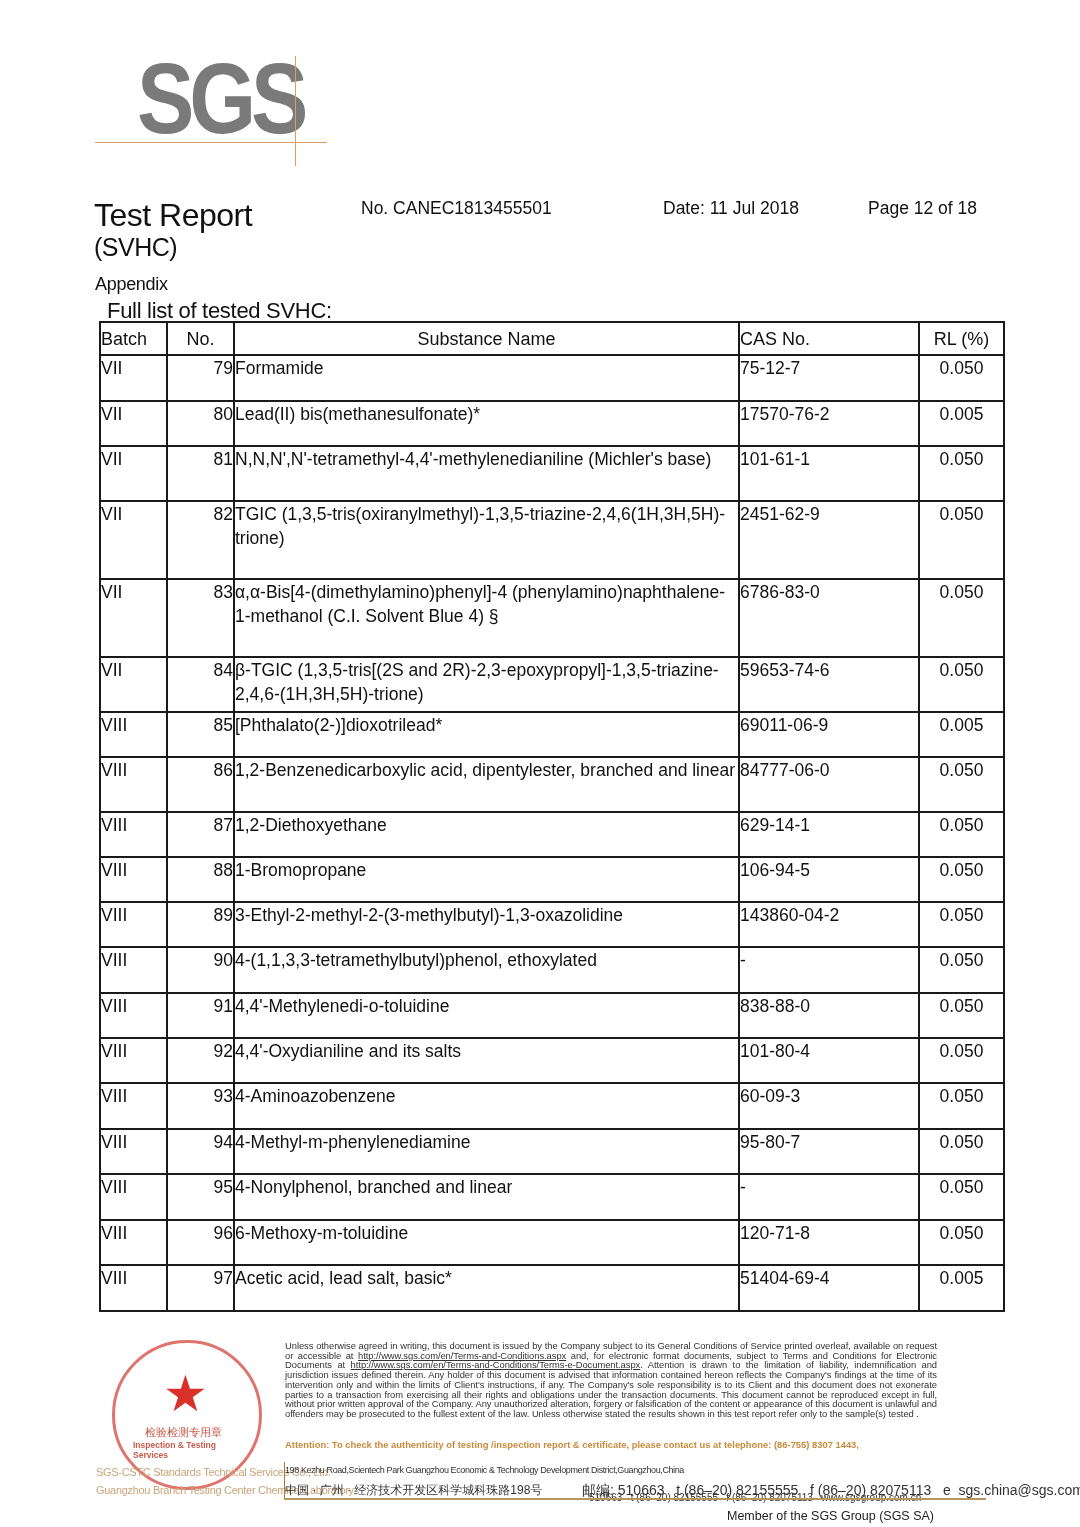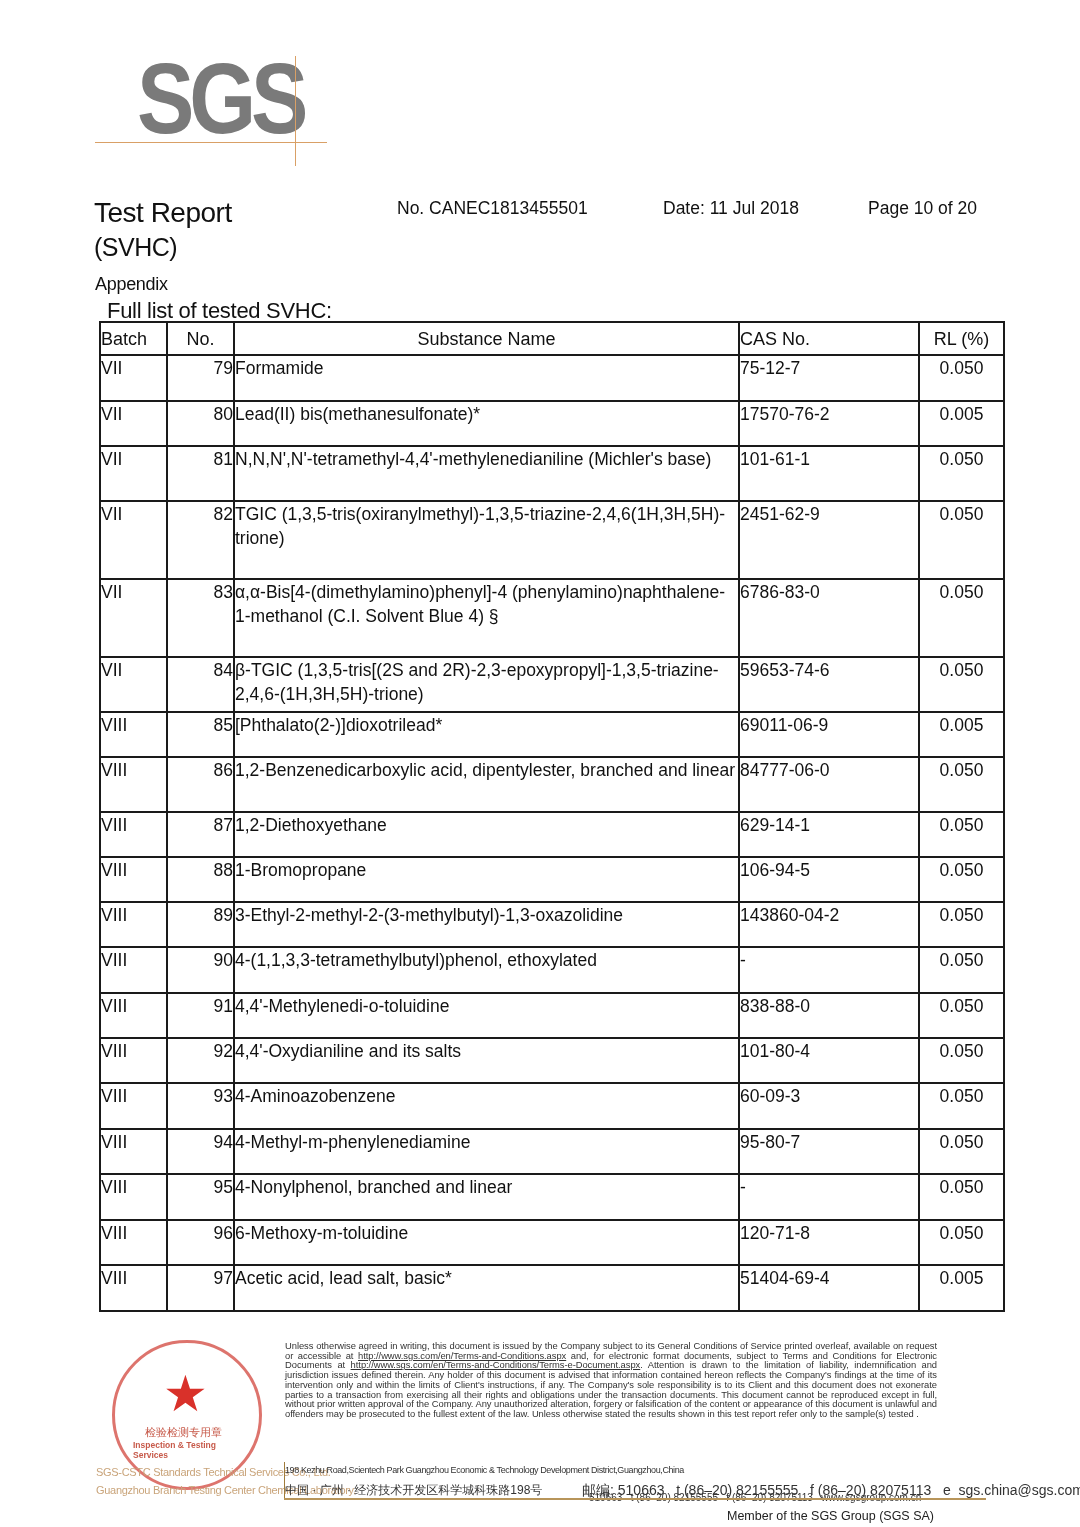--- a/index.html
+++ b/index.html
@@ -6,21 +6,21 @@
   body { width: 1080px; height: 1527px; position: relative; overflow: hidden;
          font-family: "Liberation Sans", sans-serif; color: #111; }
   .logo { position: absolute; left: 95px; top: 48px; width: 232px; height: 112px; }
   .logo-text { position: absolute; left: 42px; top: 0px; font-family: "Liberation Sans", sans-serif;
                font-weight: bold; font-size: 100px; letter-spacing: -6px; color: #7a7a7a;
                line-height: 100px; transform: scaleX(0.86); transform-origin: left top; }
   .logo-hline { position: absolute; left: 0; top: 94px; width: 232px; height: 1px; background: #d9a066; }
   .logo-vline { position: absolute; left: 200px; top: 8px; width: 1px; height: 110px; background: #d9a066; }
 
   .hdr { position: absolute; top: 198px; font-size: 17.5px; }
-  .title { position: absolute; left: 94px; top: 197px; font-size: 28px; letter-spacing: -0.5px; }
+  .title { position: absolute; left: 94px; top: 197px; font-size: 32px; letter-spacing: -0.5px; }
   .title2 { position: absolute; left: 94px; top: 233px; font-size: 25px; letter-spacing: -0.5px; }
   .appendix { position: absolute; left: 95px; top: 274px; font-size: 18px; letter-spacing: -0.3px; }
   .fulllist { position: absolute; left: 80px; top: 298px; font-size: 22px; letter-spacing: -0.3px; margin-left: 27px; }
 
   table.svhc { position: absolute; left: 99px; top: 321px; border-collapse: collapse;
                width: 904px; table-layout: fixed; font-size: 17.5px; }
   table.svhc td, table.svhc th { border: 2px solid #1a1a1a; padding: 0; vertical-align: top; line-height: 24px; }
   table.svhc th { font-weight: normal; height: 31px; vertical-align: middle; font-size: 18px; }
   td.batch, th.batch { text-align: left; }
   td.no { text-align: right; padding-right: 20px; }
@@ -57,23 +57,23 @@
 <body>
 
 <div class="logo">
   <div class="logo-text">SGS</div>
   <div class="logo-hline"></div>
   <div class="logo-vline"></div>
 </div>
 
 <div class="title">Test Report</div>
 <div class="title2">(SVHC)</div>
-<div class="hdr" style="left:397px;">No. CANEC1813455501</div>
+<div class="hdr" style="left:361px;">No. CANEC1813455501</div>
 <div class="hdr" style="left:663px;">Date: 11 Jul 2018</div>
-<div class="hdr" style="left:868px;">Page 10 of 20</div>
+<div class="hdr" style="left:868px;">Page 12 of 18</div>
 
 <div class="appendix">Appendix</div>
 <div class="fulllist">Full list of tested SVHC:</div>
 
 <table class="svhc">
   <colgroup>
     <col style="width:67px">
       <col style="width:67px">
       <col style="width:505px">
       <col style="width:180px">
@@ -230,20 +230,21 @@
   <div class="stamp-cn">检验检测专用章</div>
   <div class="stamp-en">Inspection &amp; Testing Services</div>
 </div>
 <div class="lab1">SGS-CSTC Standards Technical Services Co., Ltd.</div>
 <div class="lab2">Guangzhou Branch Testing Center Chemical Laboratory.</div>
 
 <div class="footer-text">
   <span>Unless otherwise agreed in writing, this document is issued by the Company subject to its General Conditions of Service printed overleaf, available on request or accessible at </span><span class="link">http://www.sgs.com/en/Terms-and-Conditions.aspx</span><span> and, for electronic format documents, subject to Terms and Conditions for Electronic Documents at </span><span class="link">http://www.sgs.com/en/Terms-and-Conditions/Terms-e-Document.aspx</span><span>. Attention is drawn to the limitation of liability, indemnification and jurisdiction issues defined therein. Any holder of this document is advised that information contained hereon reflects the Company's findings at the time of its intervention only and within the limits of Client's instructions, if any. The Company's sole responsibility is to its Client and this document does not exonerate parties to a transaction from exercising all their rights and obligations under the transaction documents. This document cannot be reproduced except in full, without prior written approval of the Company. Any unauthorized alteration, forgery or falsification of the content or appearance of this document is unlawful and offenders may be prosecuted to the fullest extent of the law. Unless otherwise stated the results shown in this test report refer only to the sample(s) tested .</span>
 </div>
 <div class="attention">
+  <div>Attention: To check the authenticity of testing /inspection report &amp; certificate, please contact us at telephone: (86-755) 8307 1443,</div>
 </div>
 <div class="vbar"></div>
 <div class="addr1">198 Kezhu Road,Scientech Park Guangzhou Economic &amp; Technology Development District,Guangzhou,China</div>
 <div class="addr2">中国 · 广州 · 经济技术开发区科学城科珠路198号</div>
 <div class="addr-right1">510663   t (86–20) 82155555   f (86–20) 82075113   www.sgsgroup.com.cn</div>
 <div class="addr-right2">邮编: 510663   t (86–20) 82155555   f (86–20) 82075113   e  sgs.china@sgs.com</div>
 <div class="gold-line"></div>
 <div class="member">Member of the SGS Group (SGS SA)</div>
 
 </body></html>

